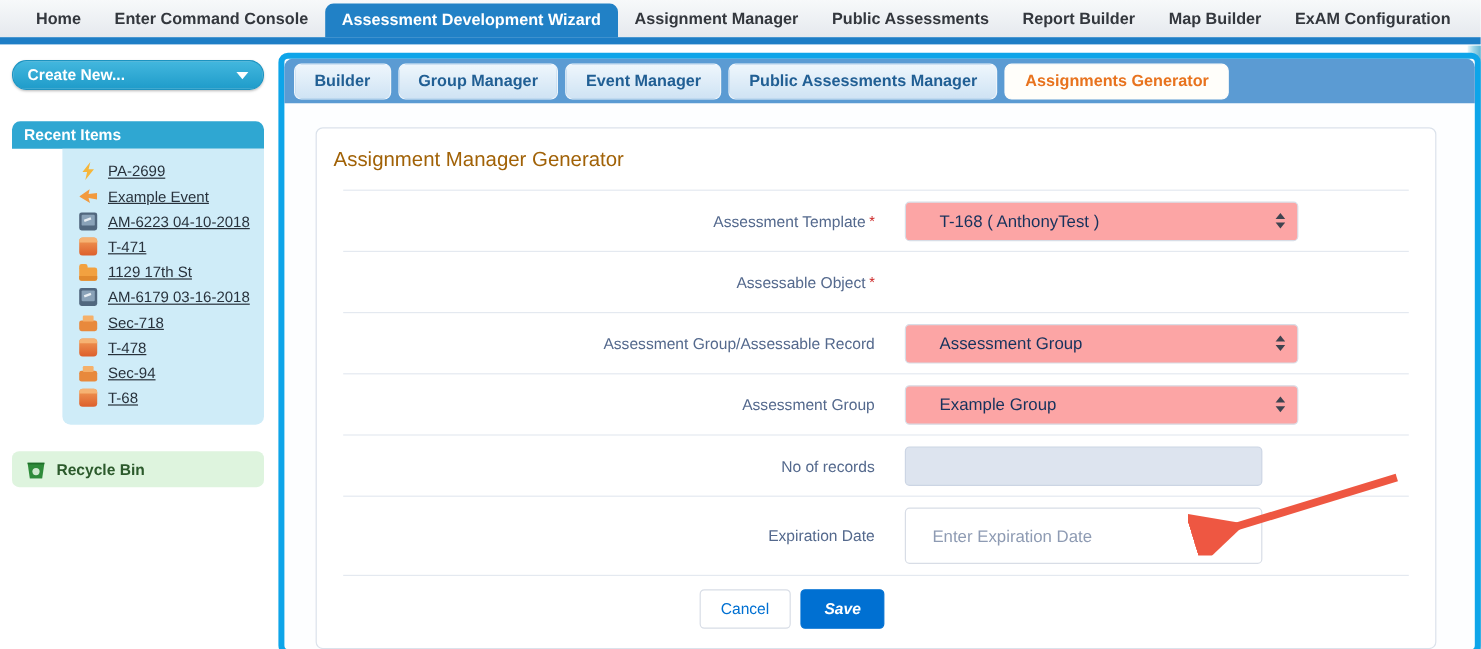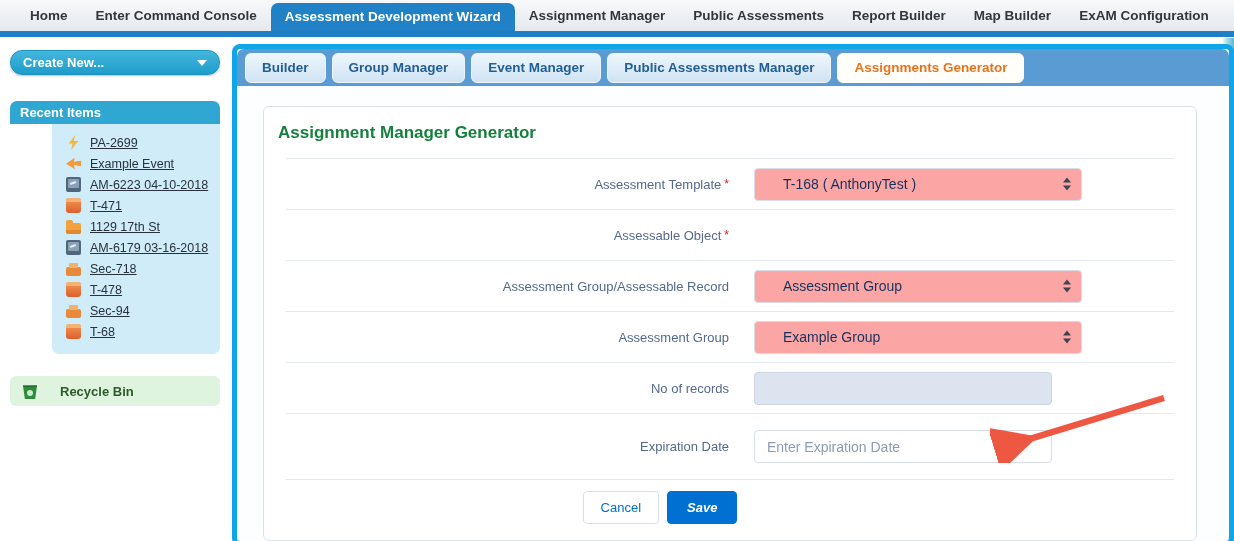--- a/index.html
+++ b/index.html
@@ -29,21 +29,21 @@
     color:#fff; font-size:13px; font-weight:bold; cursor:pointer; }
   .caret-down-white { width:0; height:0; border-left:5px solid transparent;
     border-right:5px solid transparent; border-top:6px solid #fff; }
   .recent { margin-top:26px; }
   .recent-header { height:23px; background:#2fa7d2; border-radius:7px 7px 0 0;
     color:#fff; font-size:13px; font-weight:bold; line-height:23px; padding-left:10px; }
   .recent-body { background:#cfecf8; border-radius:0 0 7px 7px; padding:8px 6px 12px;margin-left:42px; }
   .recent-item { display:flex; align-items:center; height:21px; gap:9px; padding-left:8px; }
   .recent-link { font-size:12.5px; color:#28323c; text-decoration:underline; cursor:pointer; white-space:nowrap; }
   .recycle { margin-top:22px; height:30px; background:#def4de; border-radius:6px;
-    display:flex; align-items:center; gap:22px; padding-left:12px; cursor:pointer; }
+    display:flex; align-items:center; gap:9px; padding-left:12px; cursor:pointer; }
   .recycle-label { font-size:13px; font-weight:bold; color:#2c5a2c; }
 
   
   .icon { width:15px; height:15px; flex:none; position:relative; display:inline-block; }
   .icon-lightning { background:#f6b63a; clip-path:polygon(62% 0,18% 56%,44% 56%,34% 100%,82% 40%,52% 40%); }
   .icon-event { background:#f29a3e; clip-path:polygon(0 52%,58% 12%,52% 38%,100% 32%,100% 68%,52% 60%,60% 88%); }
   .icon-assignment { background:#51677e; border-radius:2px; }
   .icon-assignment::after { content:""; position:absolute; left:2px; right:2px; top:2px; bottom:4px;
     background:#8aa2b8; border-radius:1px; }
   .icon-assignment::before { content:""; position:absolute; left:4px; top:5px; width:6px; height:2px;
@@ -71,37 +71,37 @@
   .subtab-bar { background:#5b9bd3; border-radius:7px 7px 0 0; height:37px;
     display:flex; gap:6px; padding:4px 0 0 8px; }
   .subtab { height:30px; line-height:28px; padding:0 16px; border:1px solid #eef5fb; border-radius:6px;
     background:linear-gradient(#eef6fc,#cfe3f4); color:#215f94; font-size:13.5px; font-weight:bold;
     cursor:pointer; white-space:nowrap; }
   .subtab.active { background:#fffefa; border-color:#fffefa; color:#e8731e; }
 
   
   .card { margin:20px 32px 0 26px; background:#fff; border:1px solid #dbe2eb; border-radius:6px;
     padding:16px 0 6px; }
-  .card-title { padding-left:14px; font-size:17px; font-weight:bold; color:#15803d; }
+  .card-title { padding-left:14px; font-size:17px; font-weight:normal; color:#a16207; }
   .form { margin:15px 22px 0; border-bottom:1px solid #e4e9f0; }
   .form-row { display:flex; align-items:center; height:51px; border-top:1px solid #e4e9f0; }
   .form-row.tall { height:66px; }
   .label-cell { width:443px; text-align:right; font-size:13px; color:#54698d; }
   .req { color:#cc2222; font-size:12px; vertical-align:top; margin-left:3px; }
   .control-cell { margin-left:25px; position:relative; }
   .select { width:328px; height:33px; border:1px solid #d8dde6; border-radius:4px; background:#fca5a5;
     display:flex; align-items:center; padding:0 26px 0 28px; font-size:14px; color:#16325c;
     cursor:pointer; position:relative; }
   .stepper { position:absolute; right:10px; top:50%; transform:translateY(-50%);
     display:flex; flex-direction:column; gap:3px; }
   .stepper i { display:block; width:0; height:0; border-left:4px solid transparent; border-right:4px solid transparent; }
   .stepper .up { border-bottom:5px solid #3e4450; }
   .stepper .dn { border-top:5px solid #3e4450; }
-  .text-input { width:298px; height:33px; border:1px solid #d8dde6; border-radius:4px;
-    padding:0 12px; font-size:14px; color:#16325c; font-family:"Liberation Sans", sans-serif; outline:none; }
+  .text-input { width:298px; height:47px; border:1px solid #d8dde6; border-radius:4px;
+    padding:0 22px; font-size:14px; color:#16325c; font-family:"Liberation Sans", sans-serif; outline:none; }
   .text-input::placeholder { color:#8e9bb3; opacity:1; }
   .input-disabled { width:298px; height:33px; background:#dde4ef; border:1px solid #ccd5e4; border-radius:4px; }
 
   .footer { height:54px; display:flex; align-items:center; justify-content:center; }
   .btns { display:flex; gap:8px; transform:translateX(-70px); }
   .btn { height:33px; border-radius:4px; font-size:13px; cursor:pointer;
     font-family:"Liberation Sans", sans-serif; }
   .btn-cancel { padding:0 17px; background:#fff; border:1px solid #d8dde6; color:#0070d2; }
   .btn-save { padding:0 19px; background:#0070d2; border:1px solid #0070d2; color:#fff; font-weight:bold;font-style:italic; }
 

